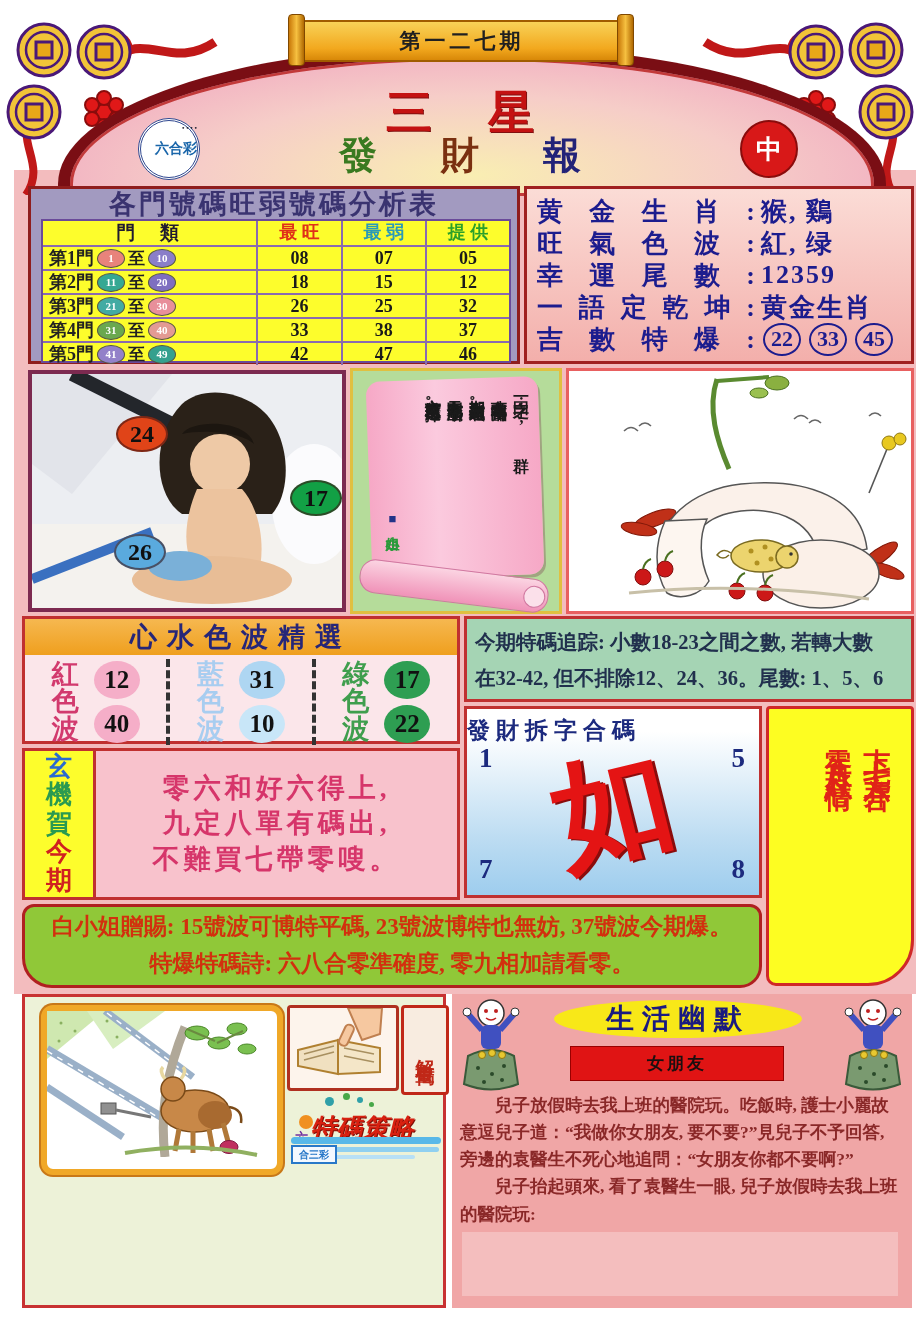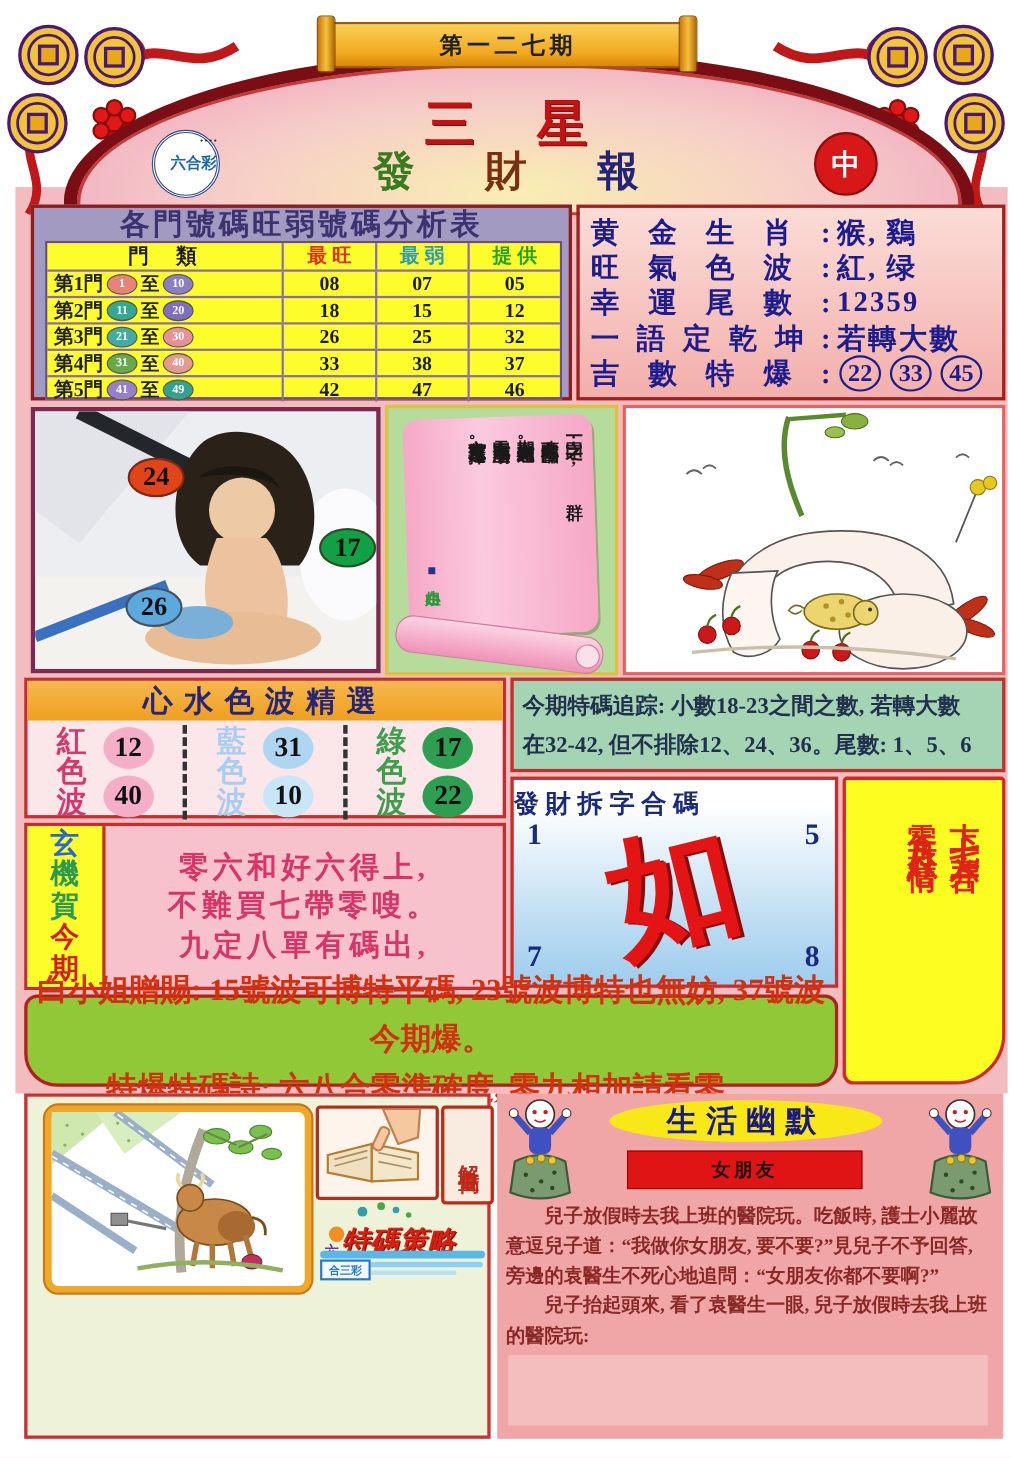--- a/index.html
+++ b/index.html
@@ -69,21 +69,21 @@
   
   #split{left:464px;top:706px;width:298px;height:192px;background:linear-gradient(180deg,#ffffff 12%,#bcdcf2 70%,#9ecdee);border:3px solid #c03030;box-sizing:border-box;}
   #split-title{font-size:23px;font-weight:bold;color:#1c2a7e;margin-top:6px;letter-spacing:6px;}
   #split-word{position:absolute;left:50%;top:54%;transform:translate(-50%,-50%) rotate(-14deg);font-size:118px;font-weight:bold;color:#e41414;text-shadow:3px 2px 0 #8a0c0c;line-height:1;}
   .corner{position:absolute;font-size:27px;font-weight:bold;color:#1c2a7e;}
   #c-tl{left:12px;top:34px;} #c-tr{right:14px;top:34px;} #c-bl{left:12px;bottom:10px;} #c-br{right:14px;bottom:10px;}
   
   #strip{left:766px;top:706px;width:148px;height:280px;background:#fdfd22;border:3px solid #d02828;border-radius:4px 4px 46px 10px;box-sizing:border-box;padding:18px 12px 0 0;writing-mode:vertical-rl;text-orientation:upright;font-size:27px;font-weight:bold;color:#e02418;line-height:1.2;}
   #strip div{margin:0 6px;letter-spacing:6px;}
   
-  #gift{left:22px;top:904px;width:740px;height:84px;background:#90c838;border:3px solid #b02020;border-radius:12px 12px 22px 30px;box-sizing:border-box;display:flex;flex-direction:column;justify-content:center;text-align:center;font-size:28px;font-weight:bold;color:#d2300e;line-height:1.6;}
+  #gift{left:22px;top:904px;width:740px;height:84px;background:#90c838;border:3px solid #b02020;border-radius:12px 12px 22px 30px;box-sizing:border-box;display:flex;flex-direction:column;justify-content:center;text-align:center;font-size:23px;font-weight:bold;color:#d2300e;line-height:1.6;}
   
   #strategy{left:22px;top:994px;width:424px;height:314px;background:#edf2d8;border:3px solid #c83232;box-sizing:border-box;}
   #ox-frame{position:absolute;left:16px;top:8px;width:230px;height:158px;background:#ffffff;border:6px solid #f0a828;border-radius:12px;box-shadow:inset 0 0 0 2px #fff,0 0 0 2px #c87818;}
   #book-frame{position:absolute;left:262px;top:8px;width:106px;height:80px;background:#fdf4ec;border:3px solid #b03020;border-radius:4px;}
   #seal{position:absolute;left:376px;top:8px;width:42px;height:84px;background:#f8ece0;border:3px solid #c02818;border-radius:4px;writing-mode:vertical-rl;text-orientation:upright;font-size:19px;font-weight:bold;color:#c02818;text-align:center;line-height:42px;letter-spacing:4px;}
   #logo-strategy{position:absolute;left:266px;top:96px;width:156px;height:70px;}
   #logo-strategy .dot{position:absolute;border-radius:50%;}
   #ls-text{position:absolute;left:20px;top:18px;font-size:25px;font-weight:bold;font-style:italic;color:#d82010;letter-spacing:1px;text-shadow:1px 1px 0 #801008;white-space:nowrap;}
   .stripe{position:absolute;border-radius:4px;}
   #ls-badge{position:absolute;left:0px;top:52px;width:42px;height:15px;border:2px solid #2878c8;color:#2878c8;background:#f2f8ff;font-size:10px;font-weight:bold;display:flex;align-items:center;justify-content:center;font-family:"Liberation Sans",sans-serif;}
@@ -230,21 +230,21 @@
     <div class="g-row">
         <span class="g-label">旺氣色波:</span>
         <span class="g-val">紅, 绿</span>
       </div>
     <div class="g-row">
         <span class="g-label">幸運尾數:</span>
         <span class="g-val">12359</span>
       </div>
     <div class="g-row">
         <span class="g-label">一語定乾坤:</span>
-        <span class="g-val">若轉大數</span>
+        <span class="g-val">黄金生肖</span>
       </div>
     <div class="g-row">
       <span class="g-label">吉數特爆:</span>
       <span class="g-circ">22</span>
       <span class="g-circ">33</span>
       <span class="g-circ">45</span>
     </div>
   </div>
 
   <div class="abs" id="photo">
@@ -362,22 +362,22 @@
   <div class="abs" id="mystery">
     <div id="mys-label">
       <span style="color: rgb(42, 106, 208);">玄</span>
       <span style="color: rgb(42, 154, 80);">機</span>
       <span style="color: rgb(42, 154, 80);">賀</span>
       <span style="color: rgb(208, 32, 32);">今</span>
       <span style="color: rgb(208, 32, 32);">期</span>
     </div>
     <div id="mys-poem">
       <div>零六和好六得上,</div>
+      <div>九定八單有碼出,</div>
       <div>不難買七帶零嗖。</div>
-      <div>九定八單有碼出,</div>
     </div>
   </div>
 
   <div class="abs" id="split">
     <div id="split-title">發財拆字合碼</div>
     <div class="corner" id="c-tl">1</div>
     <div class="corner" id="c-tr">5</div>
     <div class="corner" id="c-bl">7</div>
     <div class="corner" id="c-br">8</div>
     <div id="split-word">如</div>

